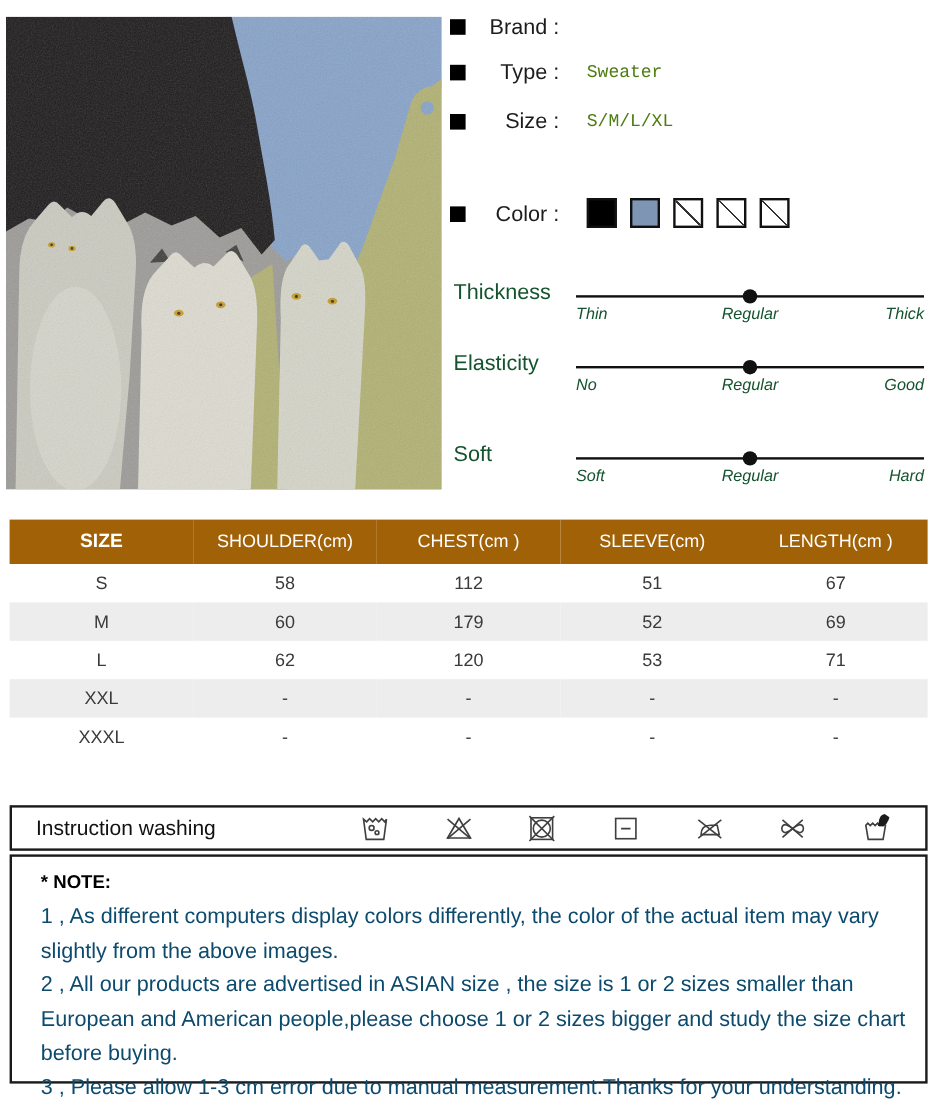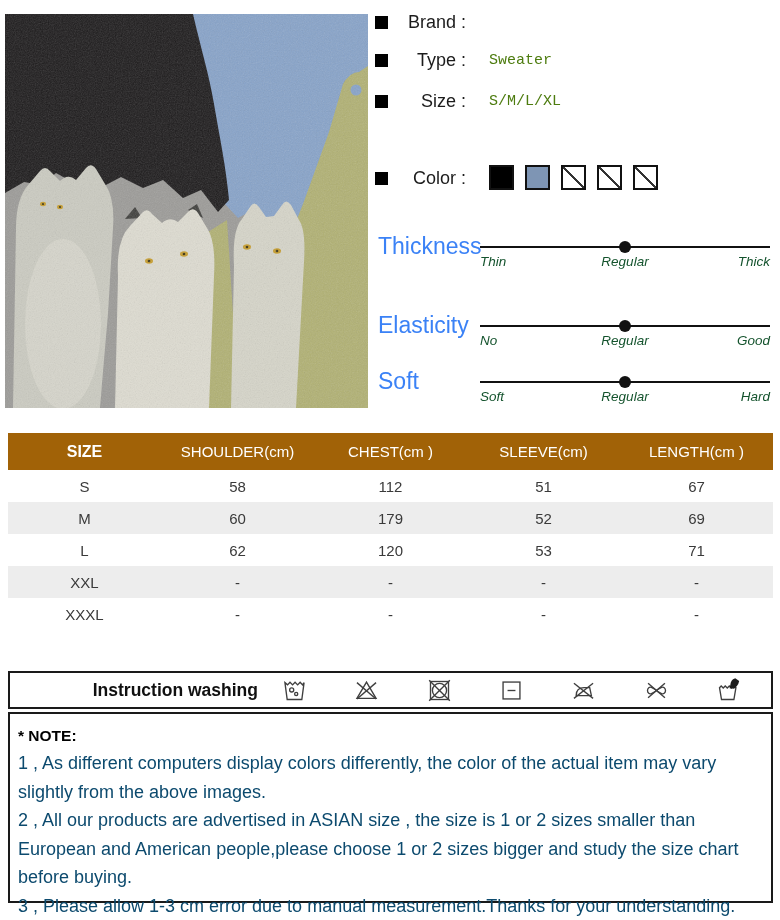--- a/index.html
+++ b/index.html
@@ -15,48 +15,48 @@
   .inforow{position:absolute;left:0;display:flex;align-items:flex-start;text-align:right;}
   .bullet{width:13px;height:13px;background:#000;margin-top:4px;flex:0 0 13px;}
   .ilabel{font-size:18px;color:#1c1c1c;margin-left:12px;width:66px;}
   .ivalue{font-size:15px;color:#4d7c0f;margin-left:23px;margin-top:2px;font-family:Liberation Mono, monospace;}
   .row-brand{top:12px}.row-type{top:50px}.row-size{top:91px}.row-color{top:168px}
   .swatches{display:flex;gap:11px;margin-left:23px;margin-top:-3px;}
   .swatch{width:25px;height:25px;border:2px solid #111;box-sizing:border-box;background:#fff;}
   .swatch.diagonal{background:linear-gradient(45deg,transparent 47.5%,#333 47.5%,#333 52.5%,transparent 52.5%);}
 
   .slider{position:absolute;left:0;width:400px;height:60px;}
-  .sl-1{top:233px}.sl-2{top:312px}.sl-3{top:368px}
-  .s-label{position:absolute;left:3px;top:0;font-size:23px;color:#3b82f6;}
+  .sl-1{top:233px}.sl-2{top:292px}.sl-3{top:368px}
+  .s-label{position:absolute;left:3px;top:0;font-size:18px;color:#14532d;}
   .track{position:absolute;left:105px;top:13px;width:290px;height:2px;background:#111;}
   .knob{position:absolute;left:50%;top:-5px;width:12px;height:12px;border-radius:50%;
         background:#111;transform:translateX(-50%);}
   .ticks{position:absolute;left:105px;top:21px;width:290px;height:18px;
          font-style:italic;font-size:13.5px;color:#14532d;}
   .t-left{position:absolute;left:0;top:0;}
   .t-center{position:absolute;left:50%;top:0;transform:translateX(-50%);}
   .t-right{position:absolute;right:0;top:0;}
 
   
   .sizetable{position:absolute;left:8px;top:433px;width:765px;border-collapse:collapse;table-layout:fixed;}
   .sizetable th{background:#a16207;color:#fff;height:35px;font-size:15px;font-weight:500;text-align:center;}
   .sizetable th:first-child{font-weight:700;font-size:16px;}
   .sizetable td{height:30px;text-align:center;font-size:15px;color:#3a3a3a;}
   .sizetable tbody tr:nth-child(even){background:#ededed;}
 
   
   .washbox{position:absolute;left:8px;top:671px;width:765px;height:38px;border:2px solid #1a1a1a;
            box-sizing:border-box;display:flex;align-items:center;}
-  .washtitle{width:248px;text-align:right;font-size:17.5px;font-weight:700;color:#101010;}
+  .washtitle{width:248px;text-align:left;font-size:17.5px;font-weight:400;color:#101010;padding-left:20px;}
   .washicons{flex:1;display:flex;justify-content:space-around;align-items:center;padding-right:6px;}
   .wicon svg{display:block;width:27px;height:27px;stroke:#3f3f3f;fill:none;stroke-width:1.2;}
 
   
   .notebox{position:absolute;left:8px;top:712px;width:765px;height:191px;border:2px solid #1a1a1a;
-           box-sizing:border-box;padding:9px 12px 0 8px;}
+           box-sizing:border-box;padding:9px 12px 0 24px;}
   .notetitle{font-size:15.5px;font-weight:700;line-height:26px;color:#000;}
   .noteline{margin:0;font-size:18px;line-height:28.5px;color:#0c4a6e;}
 </style>
 </head>
 <body>
 
 <div class="page">
 
   <div class="photo">
     <svg viewBox="0 0 363 394" preserveAspectRatio="none">

